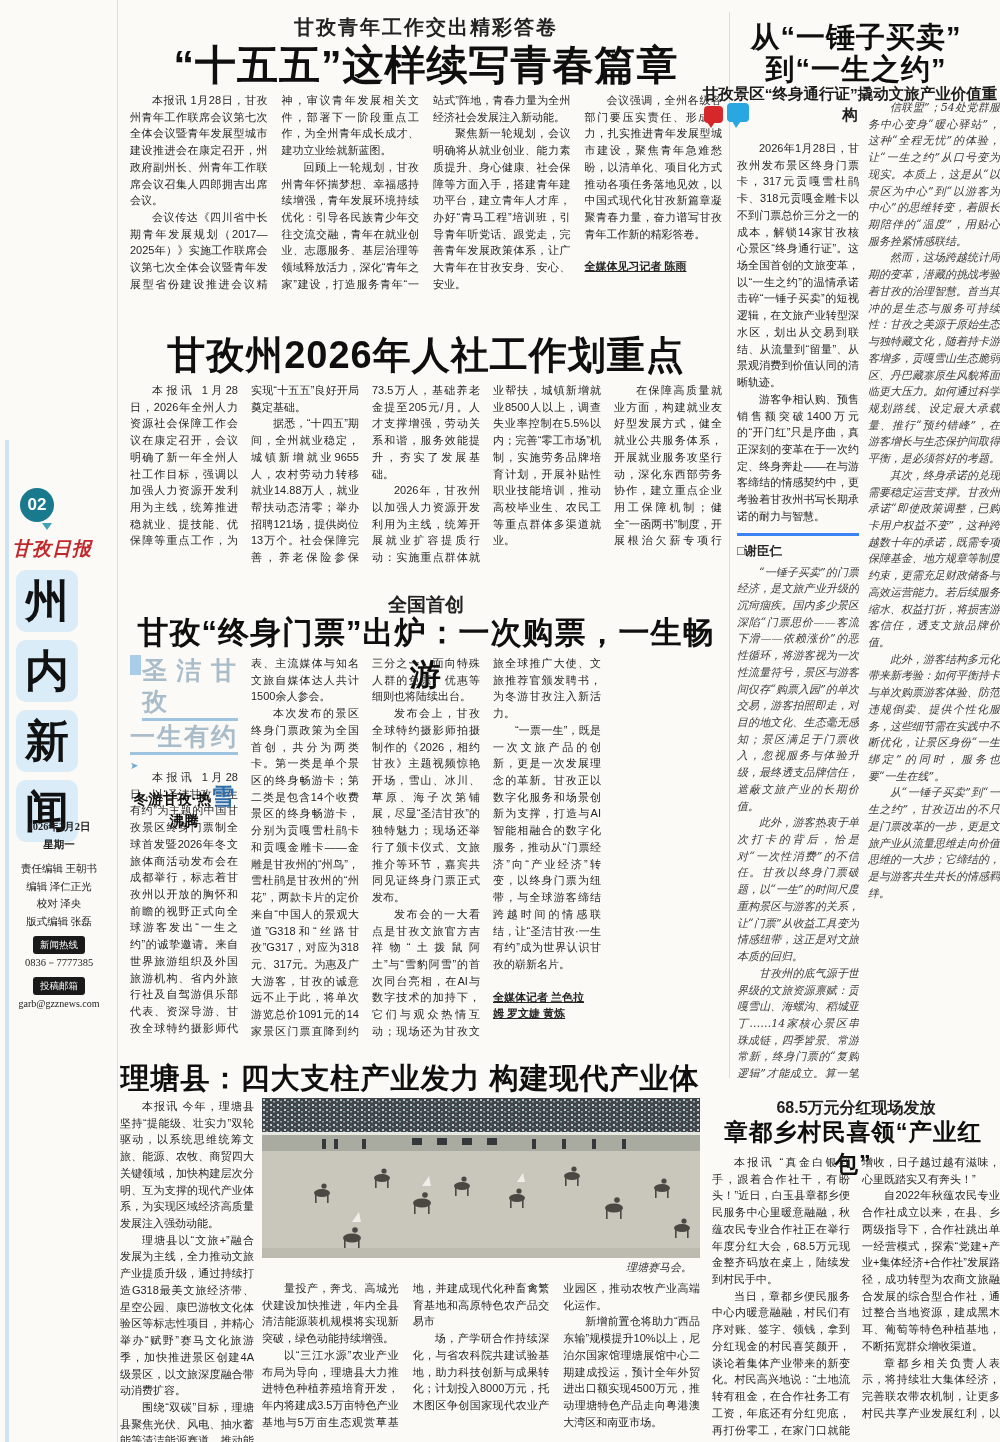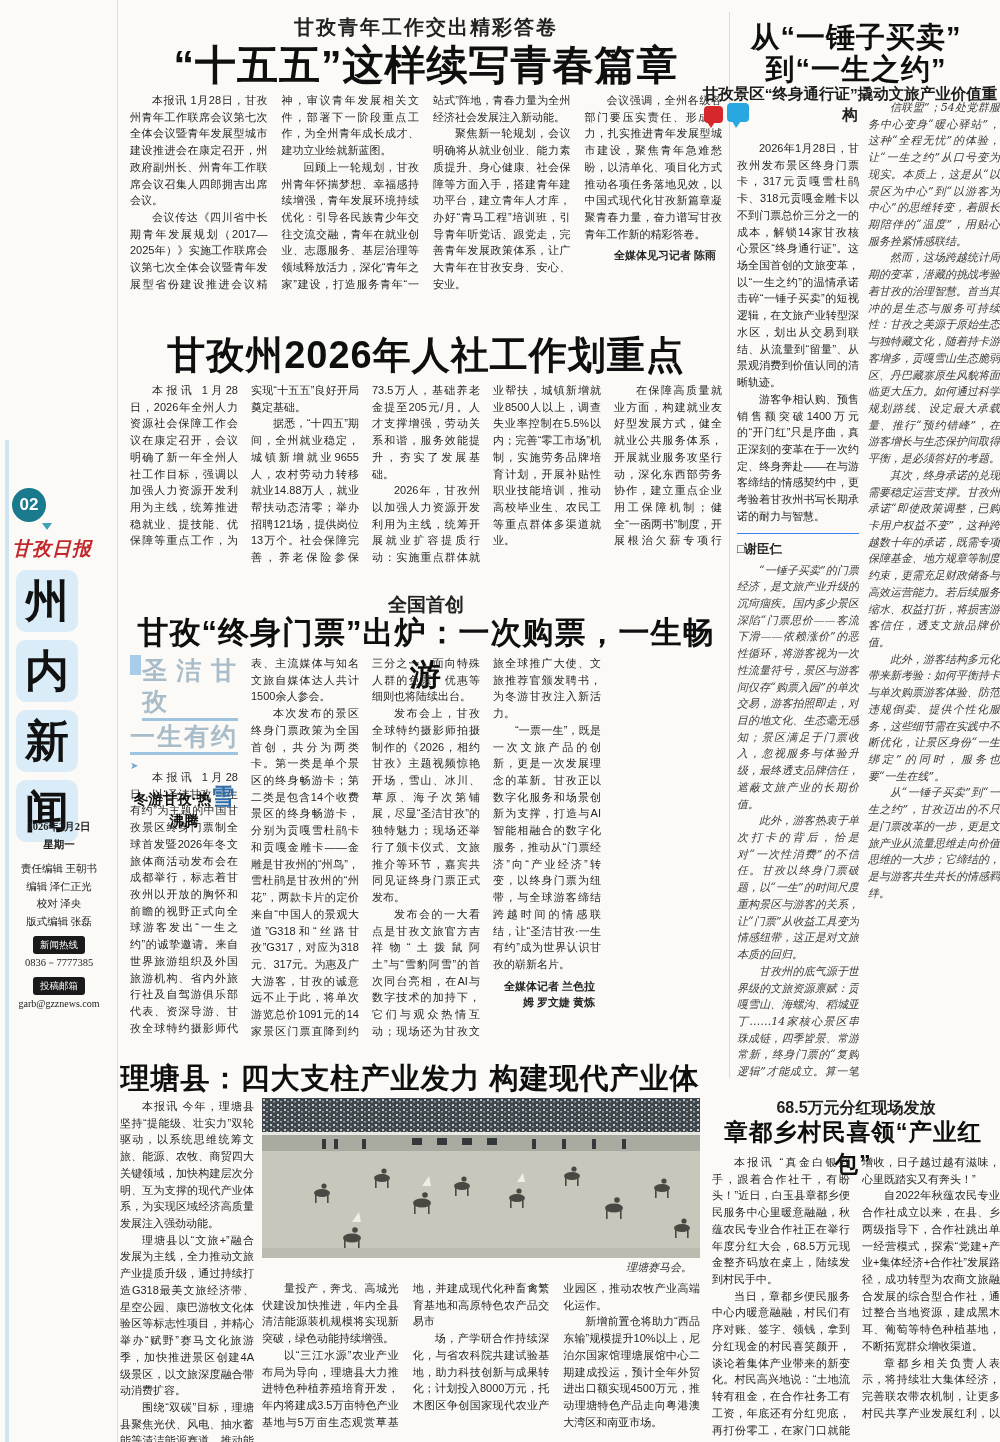--- a/index.html
+++ b/index.html
@@ -9,27 +9,27 @@
     position:relative; width:1000px; height:1442px; margin:0 auto;
     background:#fbfaf6; color:#1c1c1c; overflow:hidden;
   }
   
   .abs { position:absolute; }
   .kicker { text-align:center; font-weight:bold; color:#222; }
   .headline { text-align:center; font-weight:bold; color:#0f0f0f; letter-spacing:1px; }
   .bodycols { column-fill:auto; overflow:hidden; text-align:justify; }
   .bodycols p, .subcol p { font-size:11px; line-height:1.52; text-indent:2em; color:#262626; }
   .kai p, p.kai { font-family:"DejaVu Serif", serif; font-style:italic; color:#3a3a3a; }
-  .byline { text-align:right; font-weight:bold; font-size:11px; padding-right:6px; margin-top:5px; }
+  .byline { text-align:left; font-weight:bold; font-size:11px; padding-right:6px; margin-top:16px;text-decoration:underline; }
   .vline { background:#ddddd6; width:1px; }
   
   #sidebar-accent { left:5px; top:440px; width:4px; height:1002px; background:#cfe4f3; }
   #sidebar-divider { left:117px; top:0; height:1442px; }
   #page-badge {
-    left:12px; top:488px; width:34px; height:34px; border-radius:50%;
+    left:20px; top:488px; width:34px; height:34px; border-radius:50%;
     background:#19798d; color:#fff; font-weight:bold; font-size:17px;
     display:flex; align-items:center; justify-content:center;
   }
   #page-badge-tail { left:42px; top:523px; width:0; height:0;
     border-left:5px solid transparent; border-right:5px solid transparent; border-top:7px solid #3fa3b5; }
   #masthead {
     left:12px; top:536px; width:94px; text-align:left;
     font-family:"DejaVu Serif", serif; font-weight:bold; font-style:italic;
     color:#c0282c; font-size:19px; letter-spacing:1px; white-space:nowrap;
   }
@@ -54,21 +54,21 @@
   .bubble { border-radius:4px; }
   #bubble-red { left:704px; top:106px; width:19px; height:17px; background:#d6282a; }
   #bubble-red::after{ content:""; position:absolute; left:3px; top:16px;
     border-left:4px solid transparent; border-right:4px solid transparent; border-top:6px solid #d6282a;}
   #bubble-blue { left:727px; top:103px; width:22px; height:19px; background:#29a7e1; }
   #bubble-blue::after{ content:""; position:absolute; left:5px; top:18px;
     border-left:4px solid transparent; border-right:5px solid transparent; border-top:7px solid #29a7e1;}
   .subcol { overflow:hidden; text-align:justify; }
   #a2-colL { left:737px; top:140px; width:122px; height:938px; }
   #a2-colR { left:868px; top:100px; width:132px; height:978px; }
-  #a2-author { border-top:1px solid #3b82f6; margin-top:8px; padding-top:6px;
+  #a2-author { border-top:3px solid #3b82f6; margin-top:8px; padding-top:6px;
     font-weight:bold; font-size:12.5px; text-indent:0 !important; margin-bottom:4px; }
   
   #a3-kicker { left:130px; top:308px; width:592px; font-size:19px; letter-spacing:1px; }
   #a3-headline { left:130px; top:330px; width:592px; font-size:38px; }
   #a3-body { left:130px; top:382px; width:592px; height:198px; column-count:5; column-gap:13px; }
   
   #a4-kicker { left:130px; top:592px; width:592px; font-size:19px; }
   #a4-headline { left:130px; top:612px; width:592px; font-size:31px; }
   #a4-body { left:130px; top:655px; width:592px; height:392px; column-count:5; column-gap:13px; }
   #ticket-logo { break-inside:avoid; height:110px; text-indent:0 !important; margin-bottom:4px; position:relative; }

